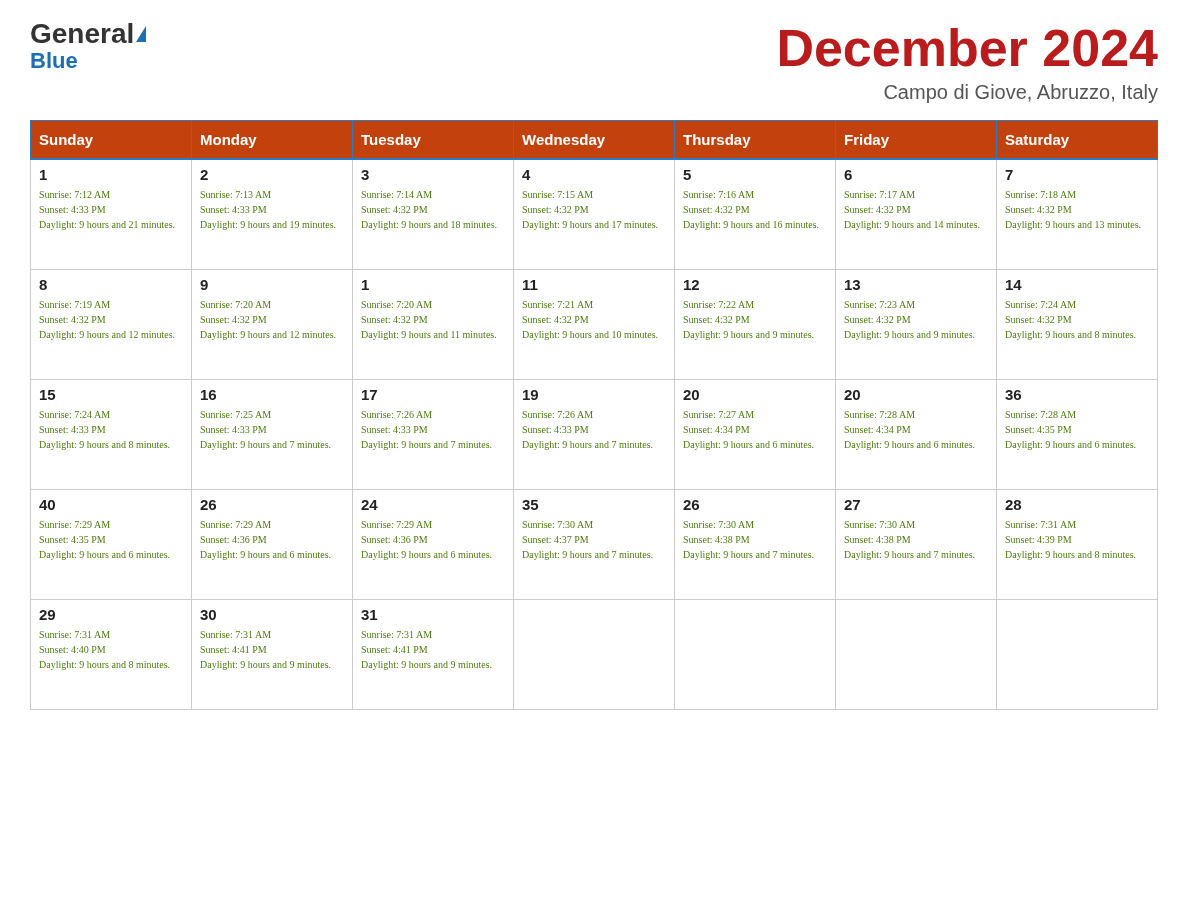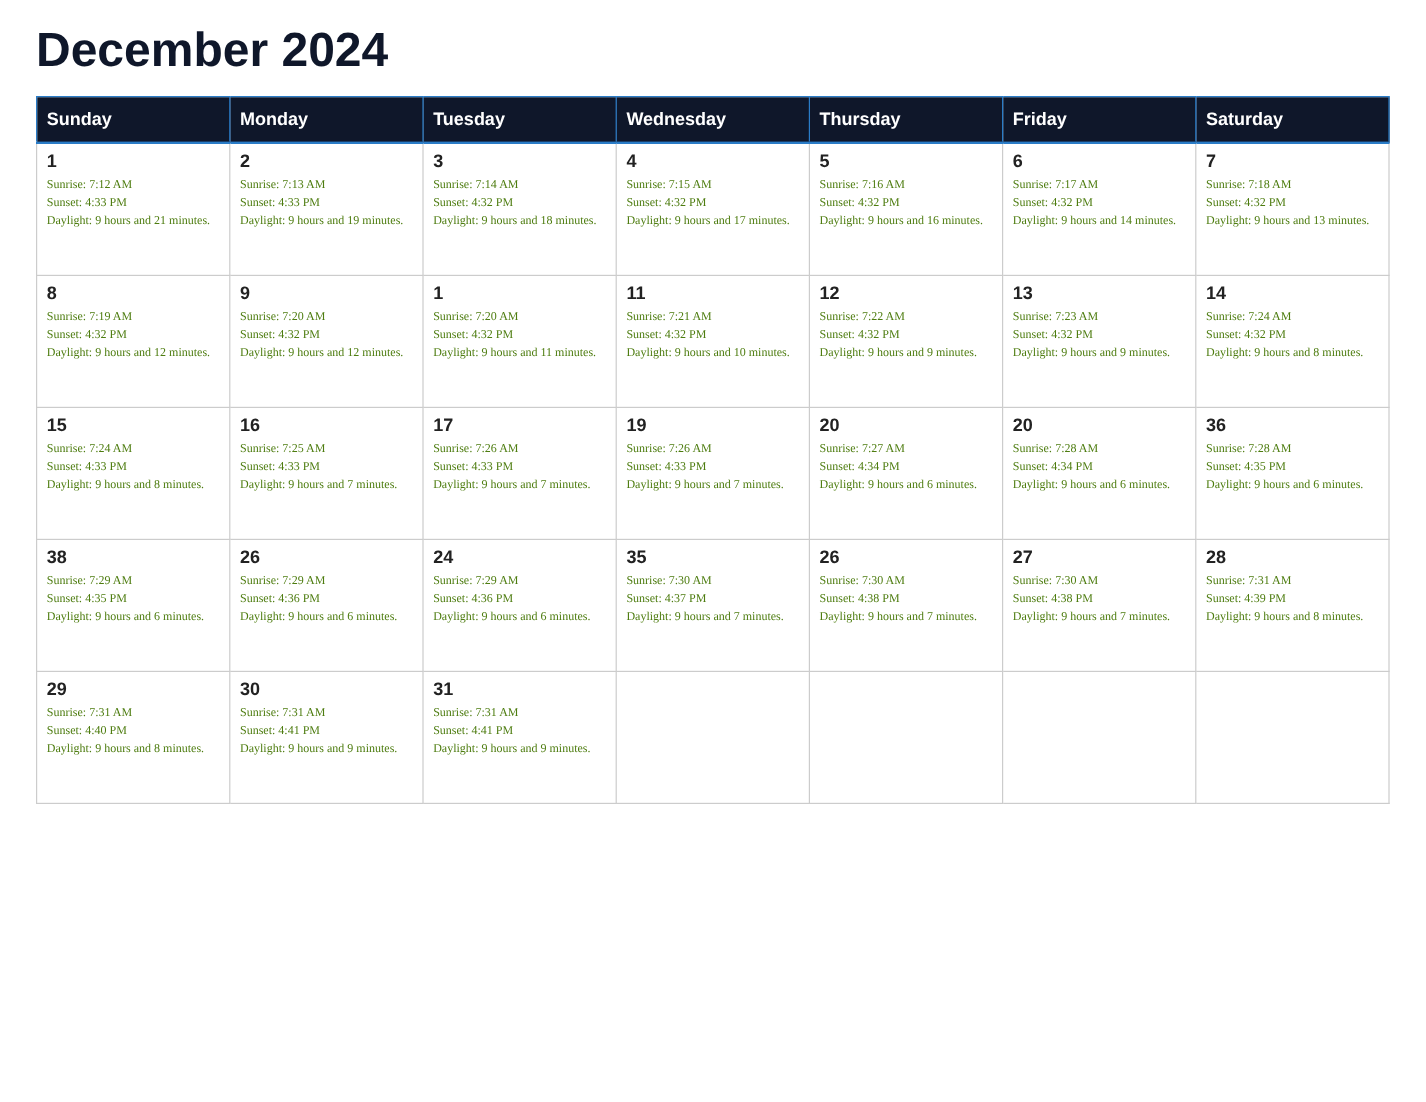--- a/index.html
+++ b/index.html
@@ -40,37 +40,37 @@
       height: 0;
       border-left: 10px solid transparent;
       border-bottom: 16px solid #1a6fb5;
       margin-left: 2px;
       vertical-align: middle;
     }
     .title-block {
       text-align: right;
     }
     .month-title {
-      font-size: 40px;
-      font-weight: bold;
-      color: #0f172a;
+      font-size: 52px;
+      font-weight: bold;
+      color: #b91c1c;
       line-height: 1.1;
     }
     .location {
       font-size: 20px;
       color: #555;
       margin-top: 4px;
     }
     table {
       width: 100%;
       border-collapse: collapse;
       table-layout: fixed;
     }
     thead tr th {
-      background-color: #0f172a;
+      background-color: #c2410c;
       color: #fff;
       padding: 10px 8px;
       font-size: 15px;
       font-weight: bold;
       text-align: left;
       border: 1px solid #2a7cc7;
     }
     tbody tr td {
       vertical-align: top;
       border: 1px solid #ccc;
@@ -97,22 +97,30 @@
       background: #fff;
     }
     tbody tr td.empty-cell {
       border: 1px solid #ccc;
     }
   </style>
 </head>
 <body>
 
 <div class="header">
+  <div class="logo">
+    <div style="display:flex;align-items:center;">
+      <span class="logo-general">General</span>
+      <span class="logo-triangle"></span>
+    </div>
+    <span class="logo-blue">Blue</span>
+  </div>
   <div class="title-block">
     <div class="month-title">December 2024</div>
+    <div class="location">Campo di Giove, Abruzzo, Italy</div>
   </div>
 </div>
 
 <table>
   <thead>
     <tr>
     <th>Sunday</th>
         <th>Monday</th>
         <th>Tuesday</th>
         <th>Wednesday</th>
@@ -207,21 +215,21 @@
           <div class="day-num">20</div>
           <div class="day-info">Sunrise: 7:28 AM<br>Sunset: 4:34 PM<br>Daylight: 9 hours and 6 minutes.</div>
         </td>
         <td>
           <div class="day-num">36</div>
           <div class="day-info">Sunrise: 7:28 AM<br>Sunset: 4:35 PM<br>Daylight: 9 hours and 6 minutes.</div>
         </td>
       </tr>
       <tr>
         <td>
-          <div class="day-num">38</div>
+          <div class="day-num">40</div>
           <div class="day-info">Sunrise: 7:29 AM<br>Sunset: 4:35 PM<br>Daylight: 9 hours and 6 minutes.</div>
         </td>
         <td>
           <div class="day-num">26</div>
           <div class="day-info">Sunrise: 7:29 AM<br>Sunset: 4:36 PM<br>Daylight: 9 hours and 6 minutes.</div>
         </td>
         <td>
           <div class="day-num">24</div>
           <div class="day-info">Sunrise: 7:29 AM<br>Sunset: 4:36 PM<br>Daylight: 9 hours and 6 minutes.</div>
         </td>

